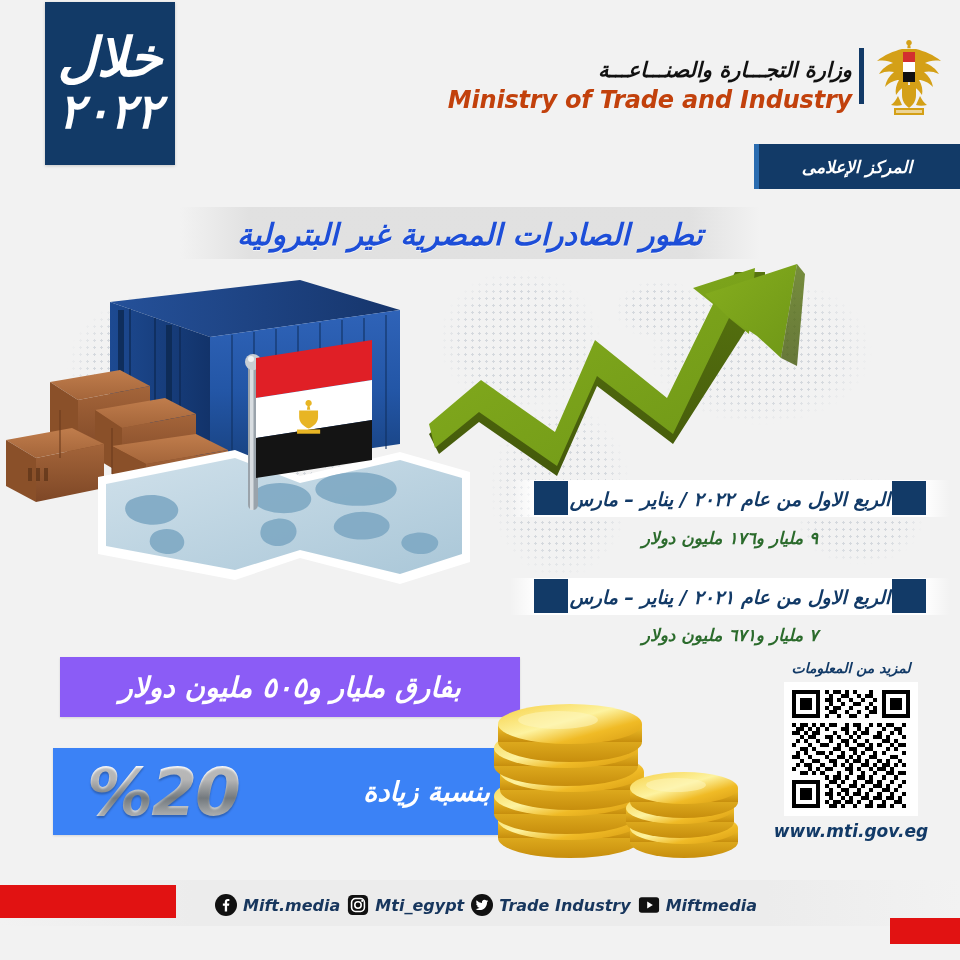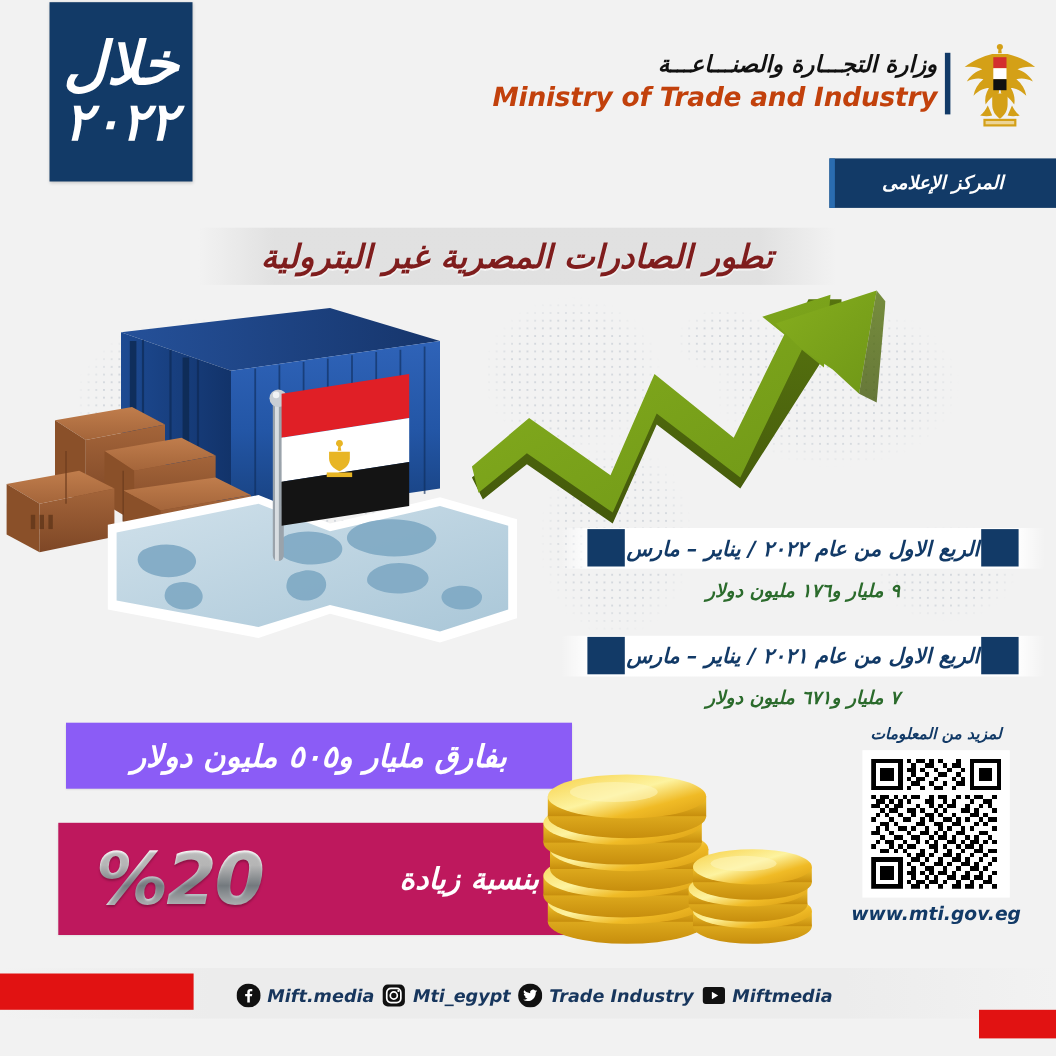--- a/index.html
+++ b/index.html
@@ -57,21 +57,21 @@
   .year-badge .l2{
     color:#ffffff;font-weight:bold;font-size:48px;line-height:1;
     direction:rtl;letter-spacing:-1px;margin-top:4px;
   }
 
   
   .ministry{
     position:absolute;right:108px;top:46px;text-align:right;direction:rtl;
   }
   .ministry .ar{
-    font-size:21px;font-weight:bold;color:#111;letter-spacing:.5px;white-space:nowrap;
+    font-size:21px;font-weight:bold;color:#111;letter-spacing:.5px;white-space:nowrap;margin-top:12px;
   }
   .ministry .en{
     font-size:24px;font-weight:bold;color:#c2410c;letter-spacing:-.2px;white-space:nowrap;
     direction:ltr;margin-top:4px;
   }
   .header-divider{
     position:absolute;right:96px;top:48px;width:5px;height:56px;background:#123a67;
   }
   .emblem{position:absolute;right:14px;top:36px;width:74px;height:84px;}
 
@@ -88,21 +88,21 @@
   }
 
   
   .title-band{
     position:absolute;left:180px;top:207px;width:580px;height:52px;
     background:linear-gradient(90deg,rgba(226,226,226,.0) 0%,rgba(224,224,224,.95) 12%,rgba(224,224,224,.95) 88%,rgba(226,226,226,0) 100%);
   }
   .main-title{
     position:absolute;left:180px;top:212px;width:580px;height:44px;
     display:flex;align-items:center;justify-content:center;
-    color:#7f1d1d;font-size:30px;font-weight:bold;direction:rtl;white-space:nowrap;
+    color:#1d4ed8;font-size:30px;font-weight:bold;direction:rtl;white-space:nowrap;
     text-shadow:0 1px 0 rgba(255,255,255,.6);
   }
 
   
   .illus{position:absolute;left:0;top:262px;width:470px;height:340px;}
   .arrow{position:absolute;left:405px;top:258px;width:400px;height:220px;}
 
   
   .row-bar{
     position:absolute;height:37px;
@@ -133,22 +133,22 @@
     position:absolute;left:60px;top:657px;width:460px;height:60px;
     background:#8b5cf6;display:flex;align-items:center;justify-content:center;
     box-shadow:0 1px 2px rgba(0,0,0,.12);
   }
   .green-bar span{
     color:#ffffff;font-size:28px;font-weight:bold;direction:rtl;white-space:nowrap;
   }
 
   
   .navy-bar{
-    position:absolute;left:53px;top:748px;width:467px;height:102px;
-    background:#be185d;display:flex;align-items:center;justify-content:flex-end;
+    position:absolute;left:53px;top:748px;width:467px;height:87px;
+    background:#3b82f6;display:flex;align-items:center;justify-content:flex-end;
     padding-left:0;box-sizing:border-box;
     box-shadow:0 1px 2px rgba(0,0,0,.12);
   }
   .navy-bar .label{
     color:#ffffff;font-size:27px;font-weight:bold;direction:rtl;
     margin-right:30px;white-space:nowrap;
   }
   .navy-bar .pct{
     position:absolute;left:34px;top:50%;transform:translateY(-50%);
     font-size:66px;font-weight:bold;direction:ltr;letter-spacing:-2px;

